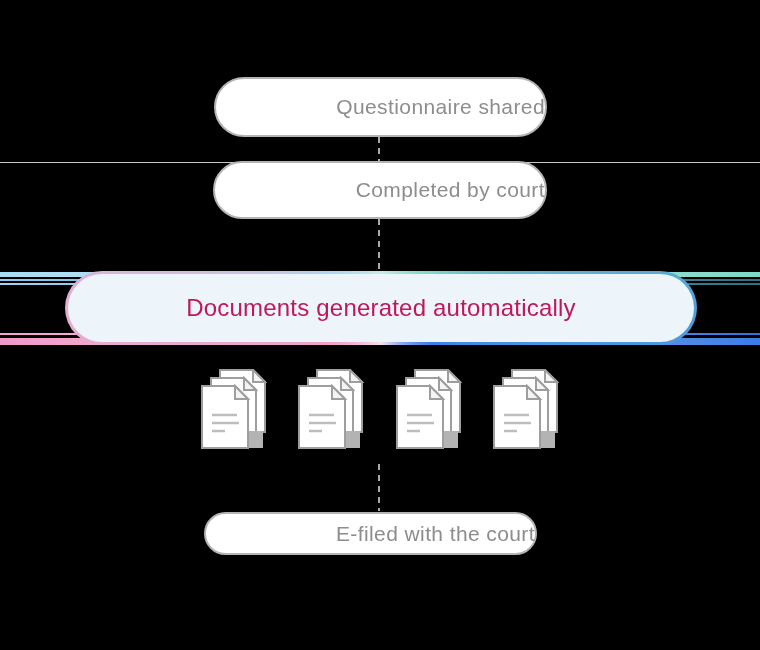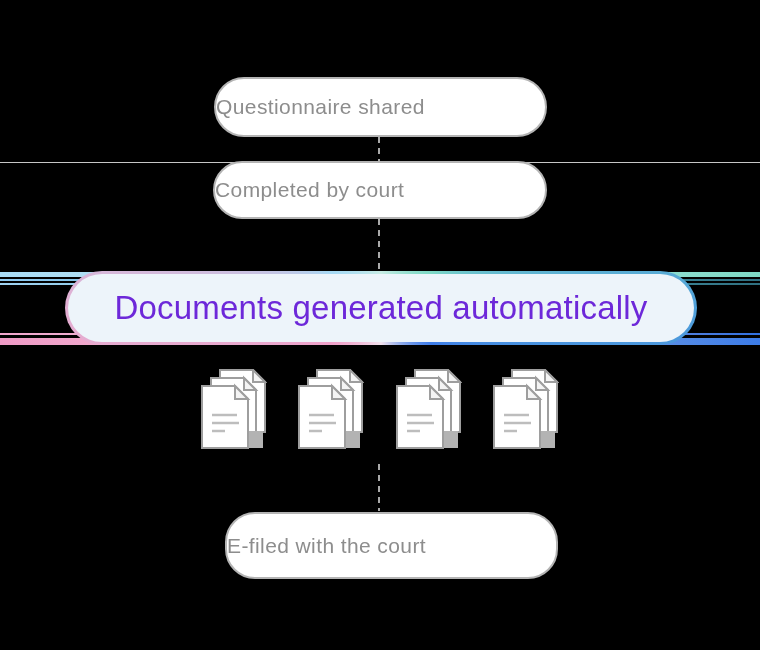--- a/index.html
+++ b/index.html
@@ -23,39 +23,39 @@
     position:absolute;left:378px;width:2px;z-index:0;
     background:repeating-linear-gradient(to bottom,#a9a9a9 0 6px,transparent 6px 11px);
   }
   .connector.c1{top:137px;height:24px;}
   .connector.c2{top:219px;height:52px;}
   .connector.c3{top:464px;height:47px;}
 
   
   .pill{
     position:absolute;box-sizing:border-box;background:#fff;border:2px solid #b4b4b4;
-    border-radius:30px;display:flex;align-items:center;justify-content:flex-start;
+    border-radius:30px;display:flex;align-items:center;justify-content:flex-end;
     color:#8d8d8d;font-size:21px;letter-spacing:.4px;z-index:2;
   }
   .pill.p1{left:214px;top:77px;width:333px;height:60px;}
   .pill.p2{left:213px;top:161px;width:334px;height:58px;}
-  .pill.p4{left:225px;top:512px;width:333px;height:67px;}
+  .pill.p4{left:204px;top:512px;width:333px;height:43px;}
 
   
   .pill-hl{
     position:absolute;left:65px;top:271px;width:632px;height:74px;box-sizing:border-box;
     border-radius:37px;padding:3px;z-index:2;
     background:conic-gradient(from 0deg at 50% 50%,
       #c8ece4 0deg,#7ed9c5 55deg,#4f9fd9 90deg,#3d7ce9 125deg,#f2e3ee 180deg,
       #f1a1ca 235deg,#e3aed2 270deg,#a6d9f4 305deg,#c8ece4 360deg);
   }
   .pill-hl-inner{
     width:100%;height:100%;box-sizing:border-box;border-radius:34px;background:#edf4fa;
     display:flex;align-items:center;justify-content:center;
-    color:#6d28d9;font-size:33px;font-weight:500;letter-spacing:.2px;
+    color:#be185d;font-size:24px;font-weight:500;letter-spacing:.2px;
   }
 
   
   .docs-row{position:absolute;left:0;top:369px;width:760px;height:80px;z-index:2;}
   .doc{position:absolute;top:0;width:66px;height:80px;}
   .doc.d1{left:201px;} .doc.d2{left:298px;} .doc.d3{left:396px;} .doc.d4{left:493px;}
 </style>
 </head>
 <body>
 

